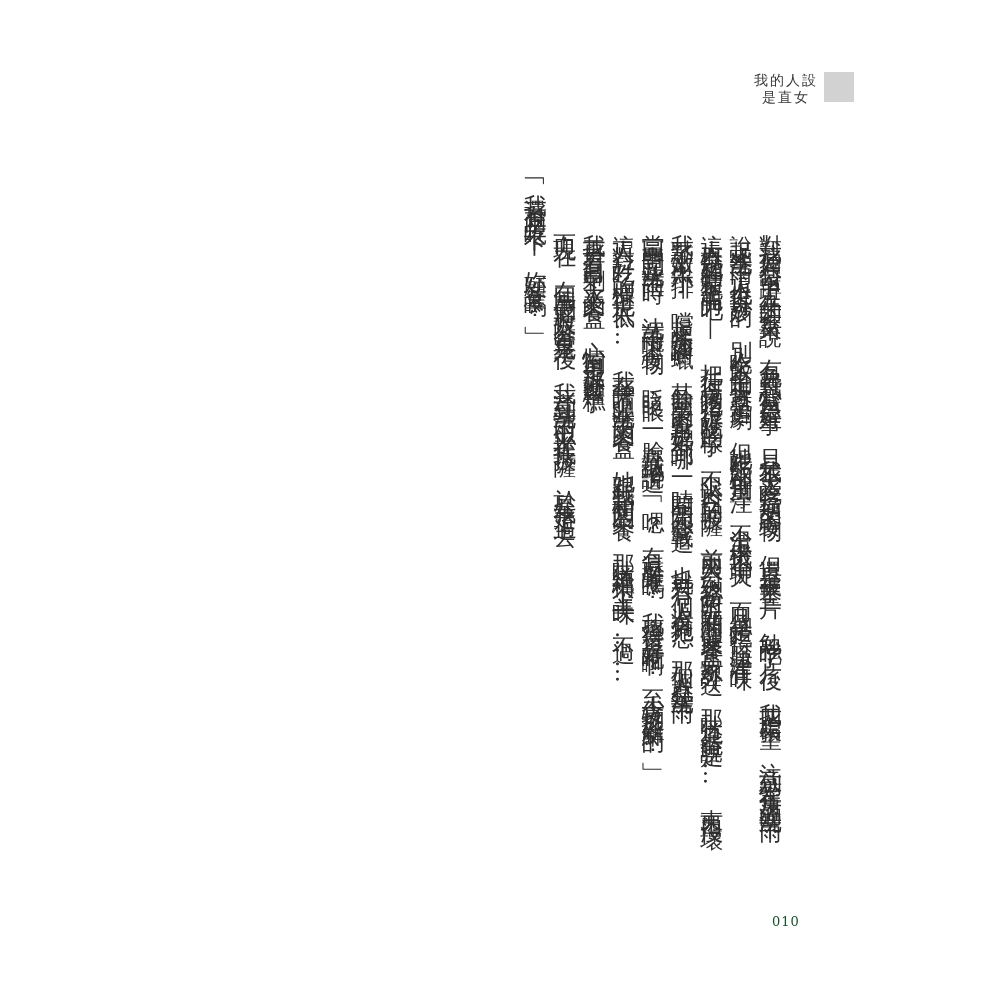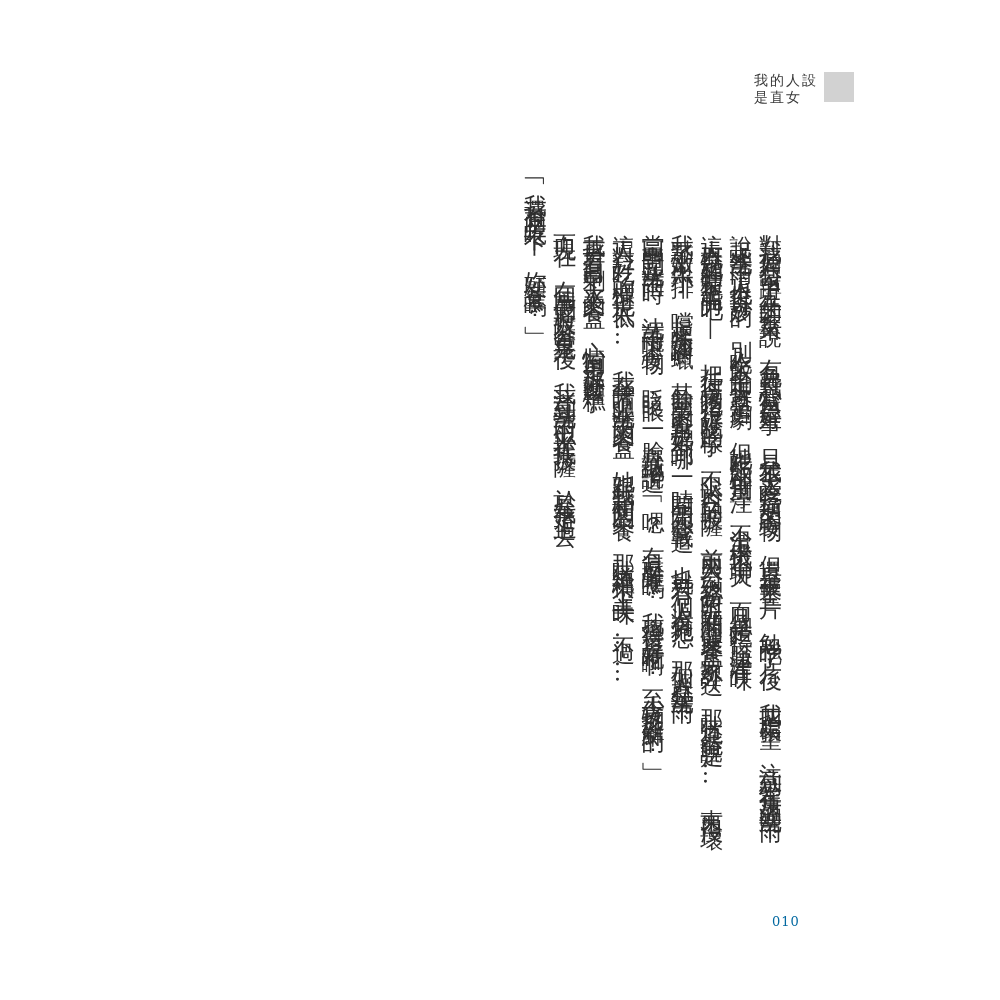--- a/index.html
+++ b/index.html
@@ -18,21 +18,21 @@
     .page {
       position: absolute;
       left: 0; top: 0;
       width: 1000px; height: 1000px;
       background: #ffffff;
     }
     .running-head {
       position: absolute;
       right: 182px;
       top: 72px;
-      text-align: left;
+      text-align: center;
       font-size: 14px;
       line-height: 17px;
       letter-spacing: 2px;
       color: #3a3a3a;
     }
     .head-block {
       position: absolute;
       left: 824px;
       top: 72px;
       width: 30px;
@@ -56,21 +56,21 @@
     }
     .body-text p.indent {
       text-indent: 2em;
     }
     .folio {
       position: absolute;
       left: 772px;
       top: 914px;
       font-size: 13px;
       letter-spacing: 1px;
-      color: #0369a1;
+      color: #14532d;
     }
   </style>
 </head>
 <body>
 
 <div class="page">
 
   <div class="running-head">
     <div>我的人設</div>
     <div>是直女</div>

